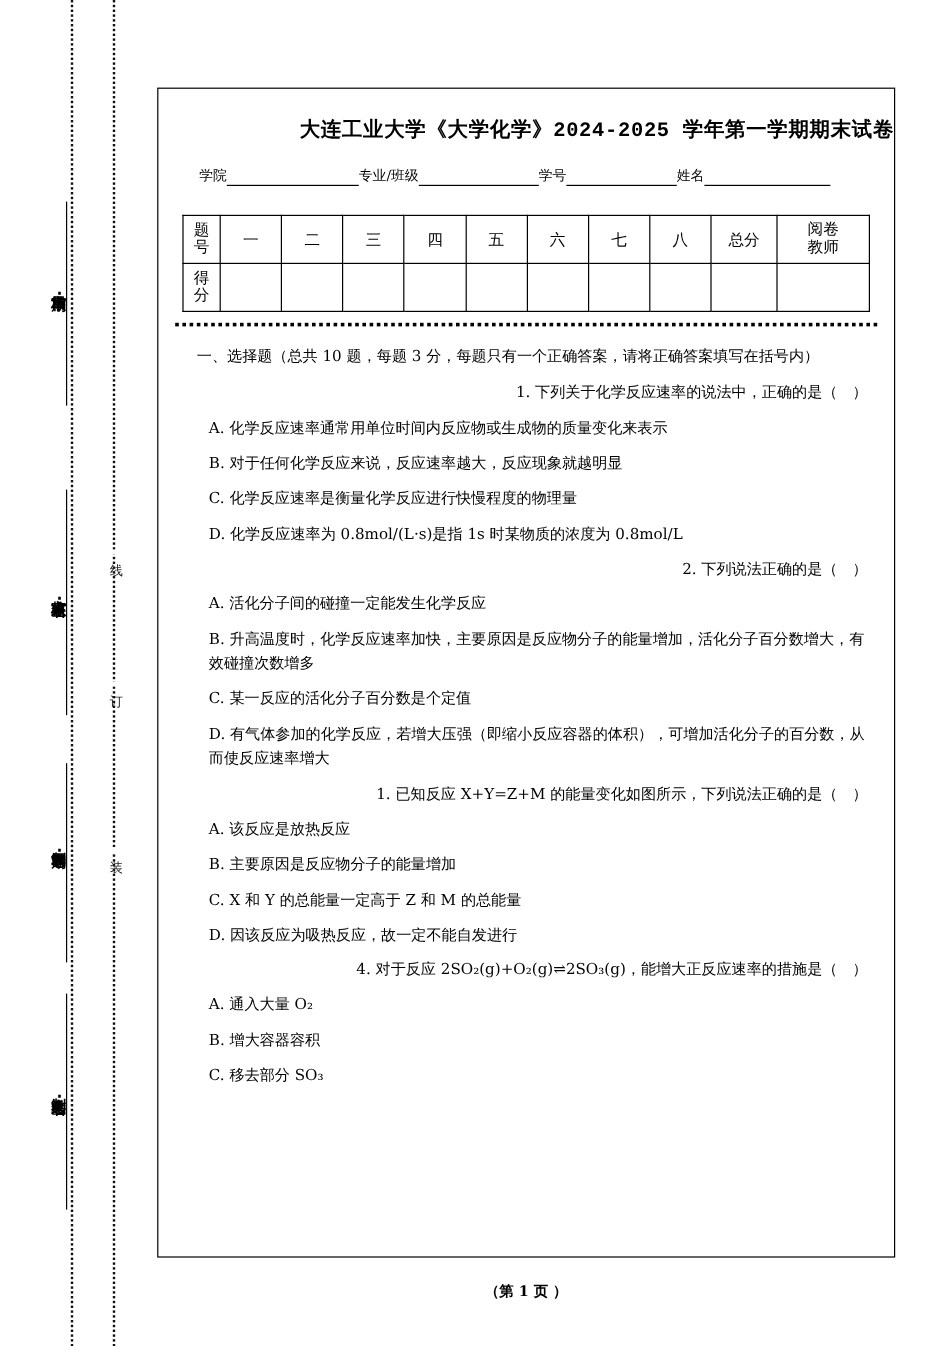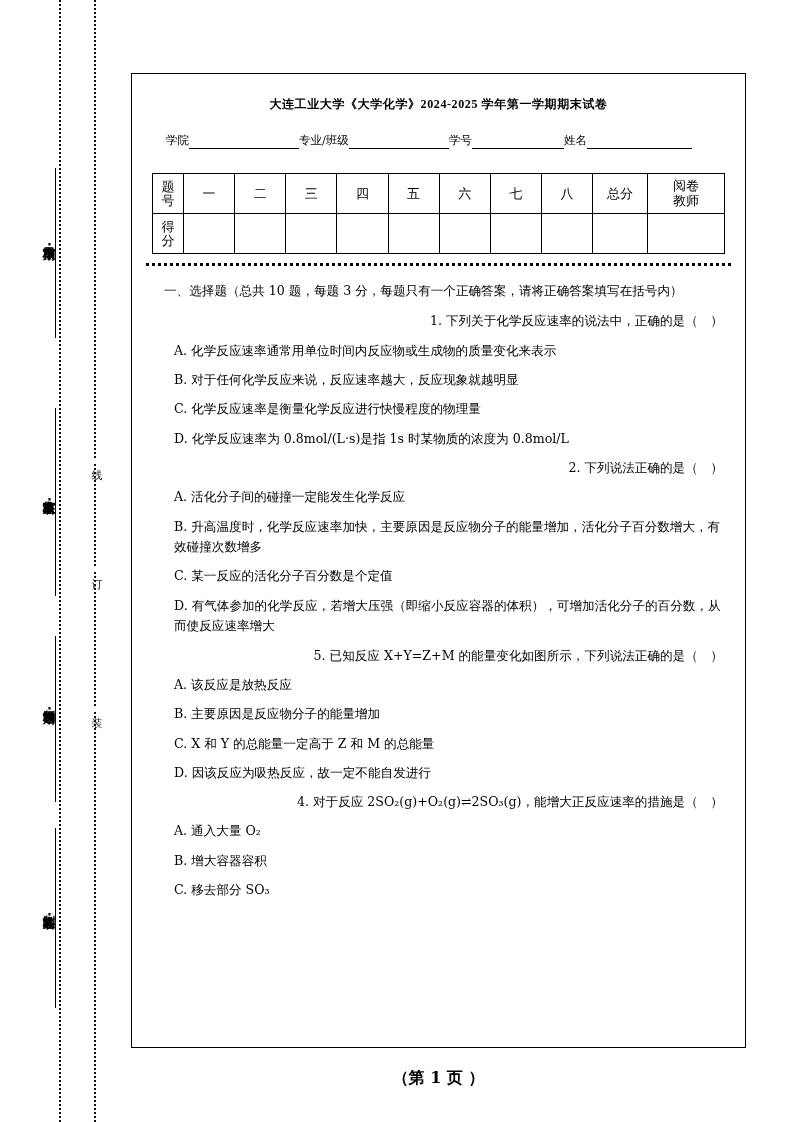--- a/index.html
+++ b/index.html
@@ -61,24 +61,24 @@
     position: absolute;
     left: 131px;
     top: 73px;
     width: 615px;
     height: 975px;
     border: 1.6px solid #000;
     box-sizing: border-box;
   }
 
   #doc-title {
-    text-align: center;
-    font-family: Liberation Serif, serif;
+    text-align: right;
+    font-family: Liberation Mono, monospace;
     font-weight: bold;
-    font-size: 12px;
+    font-size: 17px;
     letter-spacing: 0.6px;
     margin-top: 22px;
     white-space: nowrap;
   }
 
   
   #identity-row {
     display: flex;
     align-items: flex-start;
     margin: 20px 16px 0 34px;
@@ -163,21 +163,21 @@
   }
   .q-opt.wrapped { padding-left: 10px; }
 
   
   #page-footer {
     position: absolute;
     left: 131px;
     top: 1068px;
     width: 615px;
     text-align: center;
-    font-size: 16px;
+    font-size: 12px;
     font-weight: bold;
     font-family: "DejaVu Serif", "Liberation Serif", serif;
   }
 </style>
 </head>
 <body>
 
 <div id="left-margin">
 
   <div class="dotted-vline" style="left:59px; top:0px; height:1122px;"></div>
@@ -276,21 +276,21 @@
     <p class="q-opt">B. 对于任何化学反应来说，反应速率越大，反应现象就越明显</p>
     <p class="q-opt">C. 化学反应速率是衡量化学反应进行快慢程度的物理量</p>
     <p class="q-opt">D. 化学反应速率为 0.8mol/(L·s)是指 1s 时某物质的浓度为 0.8mol/L</p>
 
     <p class="q-stem">2. 下列说法正确的是（　）</p>
     <p class="q-opt">A. 活化分子间的碰撞一定能发生化学反应</p>
     <p class="q-opt wrapped">B. 升高温度时，化学反应速率加快，主要原因是反应物分子的能量增加，活化分子百分数增大，有效碰撞次数增多</p>
     <p class="q-opt">C. 某一反应的活化分子百分数是个定值</p>
     <p class="q-opt wrapped">D. 有气体参加的化学反应，若增大压强（即缩小反应容器的体积），可增加活化分子的百分数，从而使反应速率增大</p>
 
-    <p class="q-stem">5. 已知反应 X+Y=Z+M 的能量变化如图所示，下列说法正确的是（　）</p>
+    <p class="q-stem">1. 已知反应 X+Y=Z+M 的能量变化如图所示，下列说法正确的是（　）</p>
     <p class="q-opt">A. 该反应是放热反应</p>
     <p class="q-opt">B. 主要原因是反应物分子的能量增加</p>
     <p class="q-opt">C. X 和 Y 的总能量一定高于 Z 和 M 的总能量</p>
     <p class="q-opt">D. 因该反应为吸热反应，故一定不能自发进行</p>
 
     <p class="q-stem">4. 对于反应 2SO₂(g)+O₂(g)⇌2SO₃(g)，能增大正反应速率的措施是（　）</p>
     <p class="q-opt">A. 通入大量 O₂</p>
     <p class="q-opt">B. 增大容器容积</p>
     <p class="q-opt">C. 移去部分 SO₃</p>
 

